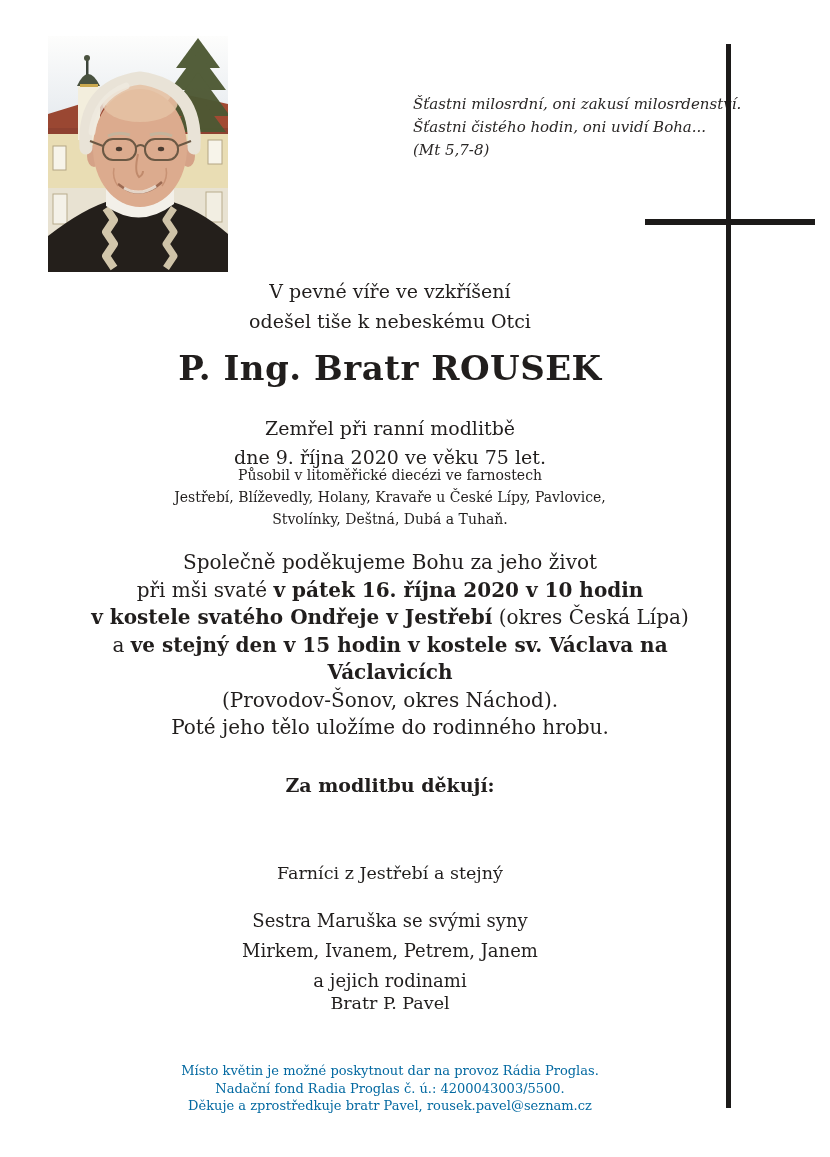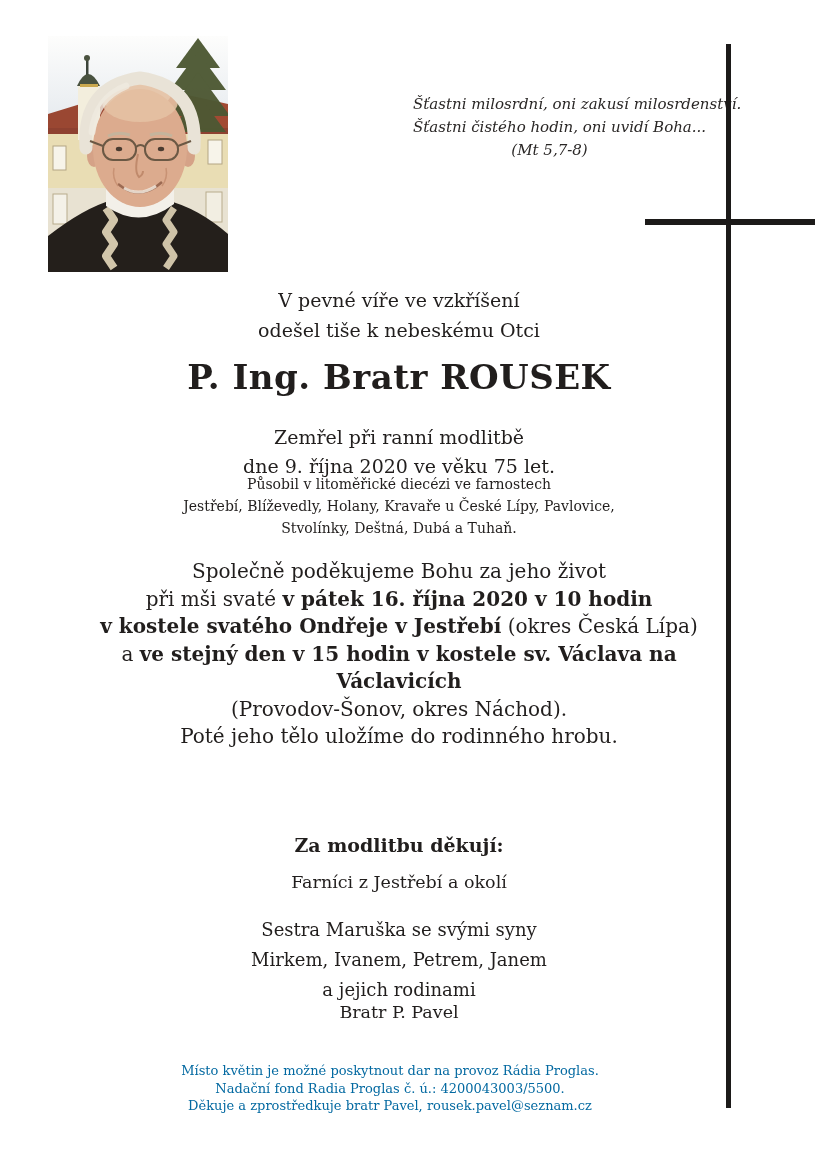--- a/index.html
+++ b/index.html
@@ -33,21 +33,21 @@
     position: absolute;
     left: 413px;
     top: 93px;
     width: 273px;
     font-style: italic;
     font-size: 15px;
     line-height: 23px;
     color: #2a2726;
   }
   .quote p { margin: 0; white-space: nowrap; }
-  .quote .ref { text-align: center; white-space: normal; }
+  .quote .ref { text-align: left; white-space: normal; }
 
   
   .cross-v {
     position: absolute;
     left: 726px;
     top: 44px;
     width: 5px;
     height: 1064px;
     background: #1c1a19;
   }
@@ -59,29 +59,29 @@
     height: 6px;
     background: #1c1a19;
   }
 
   
   .block {
     position: absolute;
     left: 60px;
     width: 660px;
     text-align: center;
-    margin: 9px;
+    margin: 0;
   }
   .intro    { top: 276px; font-size: 19px; line-height: 30px; }
   .name     { top: 346px; font-size: 34px; line-height: 44px; font-weight: bold; letter-spacing: 0.5px; }
   .death    { top: 414px; font-size: 19px; line-height: 29px; }
   .ministry { top: 464px; font-size: 14px; line-height: 22px; }
   .funeral  { top: 549px; font-size: 20px; line-height: 27.5px; }
   .funeral b { font-weight: bold; }
-  .thanks-heading { top: 822px; font-size: 19px; line-height: 28px; font-weight: bold; }
+  .thanks-heading { top: 771px; font-size: 19px; line-height: 28px; font-weight: bold; }
   .thanks-1 { top: 822px; font-size: 17.5px; line-height: 24px; }
   .thanks-2 { top: 861px; font-size: 17.5px; line-height: 24px; }
   .thanks-3 { top: 906px; font-size: 18px; line-height: 30px; }
   .thanks-4 { top: 991px; font-size: 17.5px; line-height: 24px; }
 
   
   .page-footer {
     position: absolute;
     left: 60px;
     top: 1062px;
@@ -188,19 +188,19 @@
   <h1 class="block name">P. Ing. Bratr ROUSEK</h1>
 
   <p class="block death">Zemřel při ranní modlitbě<br>dne 9. října 2020 ve věku 75 let.</p>
 
   <p class="block ministry">Působil v litoměřické diecézi ve farnostech<br>Jestřebí, Blíževedly, Holany, Kravaře u České Lípy, Pavlovice,<br>Stvolínky, Deštná, Dubá a Tuhaň.</p>
 
   <p class="block funeral"><span>Společně poděkujeme Bohu za jeho život</span><br><span>při mši svaté </span><b>v pátek 16. října 2020 v 10 hodin</b><br><b>v kostele svatého Ondřeje v Jestřebí</b><span> (okres Česká Lípa)</span><br><span>a </span><b>ve stejný den v 15 hodin v kostele sv. Václava na Václavicích</b><br><span>(Provodov-Šonov, okres Náchod).</span><br><span>Poté jeho tělo uložíme do rodinného hrobu.</span></p>
 
   <p class="block thanks-heading">Za modlitbu děkují:</p>
 
-  <p class="block thanks-2">Farníci z Jestřebí a okolí</p>
+  <p class="block thanks-2">Farníci z Jestřebí a stejný</p>
   <p class="block thanks-3">Sestra Maruška se svými syny<br>Mirkem, Ivanem, Petrem, Janem<br>a jejich rodinami</p>
   <p class="block thanks-4">Bratr P. Pavel</p>
 
   <footer class="page-footer">Místo květin je možné poskytnout dar na provoz Rádia Proglas.<br>Nadační fond Radia Proglas č. ú.: 4200043003/5500.<br>Děkuje a zprostředkuje bratr Pavel, rousek.pavel@seznam.cz</footer>
 
 </div>
 
 </body></html>

